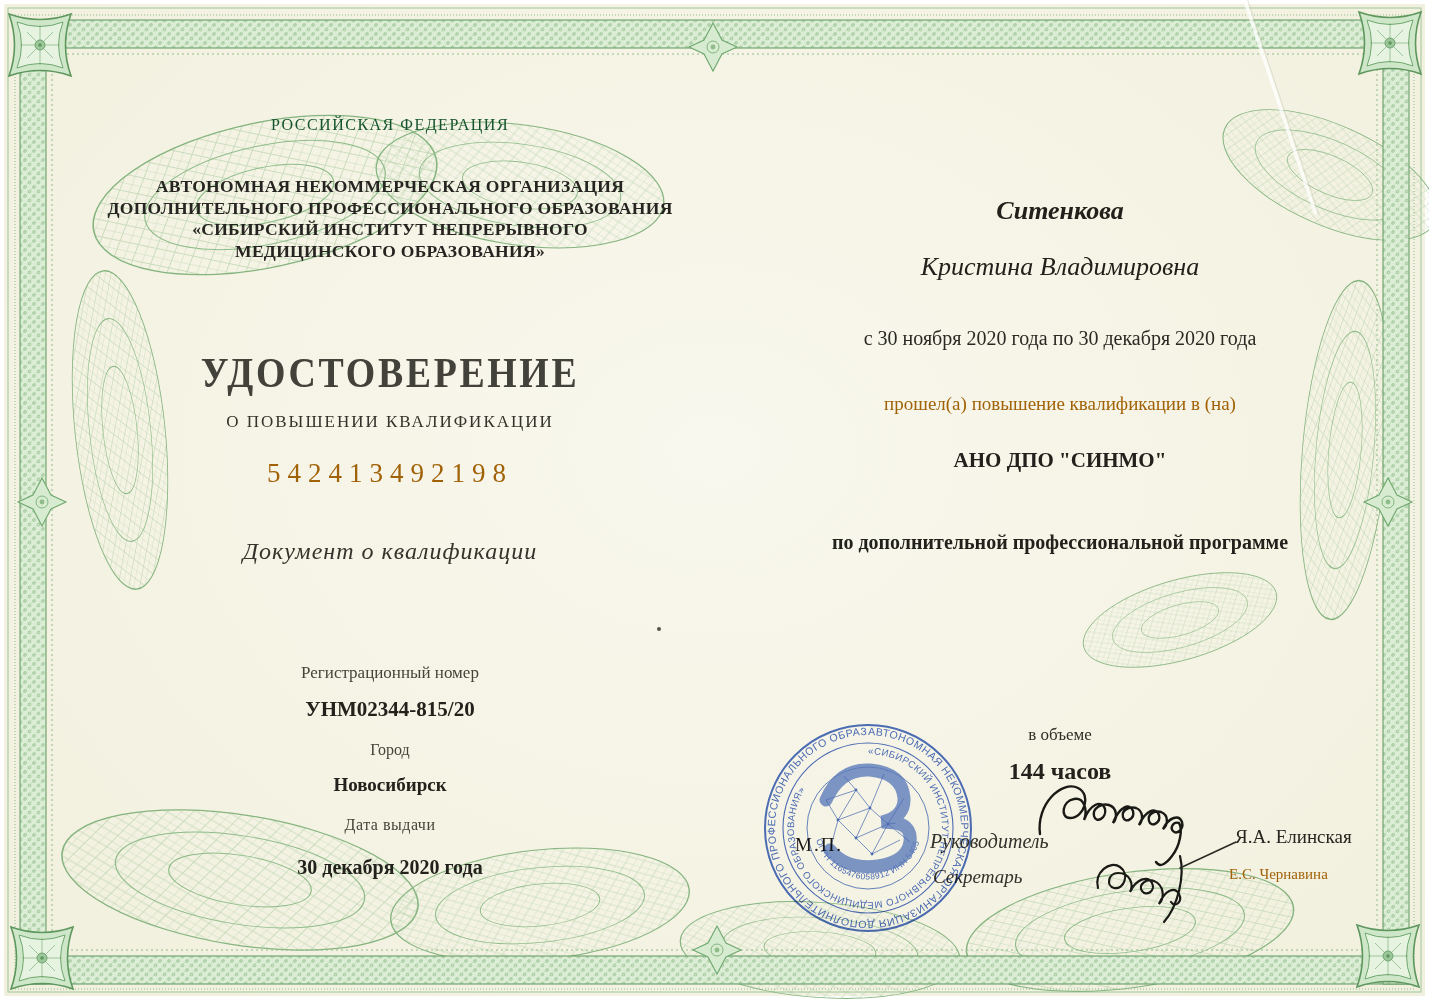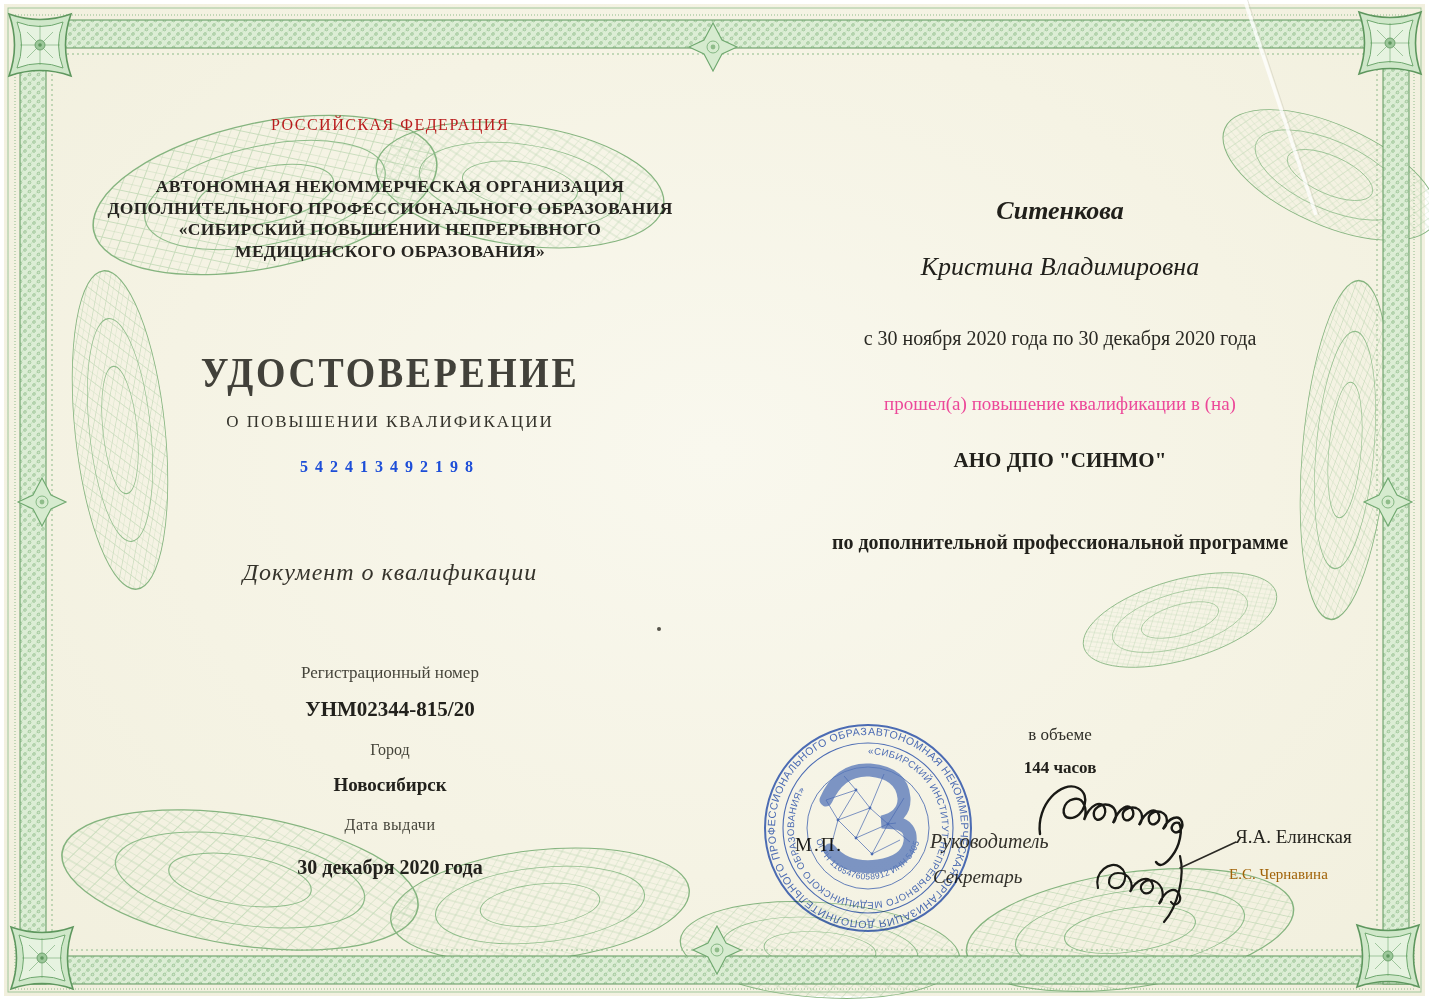--- a/index.html
+++ b/index.html
@@ -7,43 +7,43 @@
     font-family:"Liberation Serif","DejaVu Serif",serif;color:#2e2d26;}
   .paper{position:absolute;left:4px;top:4px;width:1421px;height:992px;
     background:radial-gradient(ellipse at 50% 45%, #f9f8ee 0%, #f5f3e4 55%, #f1efdd 100%);}
   .layer{position:absolute;left:0;top:0;width:100%;height:100%;}
   .abs{position:absolute;}
   .col-left{position:absolute;left:90px;top:0;width:600px;height:1000px;}
   .col-right{position:absolute;left:790px;top:0;width:540px;height:1000px;}
   .c{width:100%;text-align:center;position:absolute;left:0;}
   .muted{color:#45443a;}
   .b{font-weight:bold;color:#22211c;}
-  .country{top:116px;font-size:16px;letter-spacing:1.5px;color:#b91c1c;}
+  .country{top:116px;font-size:16px;letter-spacing:1.5px;color:#14532d;}
   .org{top:176px;font-size:17.5px;line-height:21.5px;font-weight:bold;color:#262420;letter-spacing:.3px;}
   .doc-title{top:348px;font-size:43px;font-weight:600;letter-spacing:3px;color:#42413a;
     transform:scaleX(.88);transform-origin:center;}
   .doc-sub{top:412px;font-size:17px;letter-spacing:2px;color:#34332b;font-weight:500;}
-  .blank-no{top:458px;font-size:16px;letter-spacing:7px;color:#1d4ed8;font-weight:bold;}
-  .doc-qual{top:559px;font-size:24px;font-style:italic;color:#35332b;letter-spacing:1px;font-family:Liberation Serif, serif;}
+  .blank-no{top:458px;font-size:27px;letter-spacing:7px;color:#a16207;font-weight:normal;}
+  .doc-qual{top:538px;font-size:24px;font-style:italic;color:#35332b;letter-spacing:1px;font-family:Liberation Serif, serif;}
   .reg-label{top:663px;font-size:17px;}
   .reg-no{top:697px;font-size:21px;}
   .city-label{top:741px;font-size:16px;}
   .city{top:774px;font-size:19px;}
   .date-label{top:816px;font-size:16px;letter-spacing:.5px;}
   .date-val{top:856px;font-size:20px;}
   .intro{top:116px;font-size:16.5px;color:#3b3a30;}
   .surname{top:196px;font-size:26px;font-weight:bold;font-style:italic;color:#21201b;}
   .fullname{top:252px;font-size:26px;font-weight:normal;font-style:italic;color:#21201b;}
   .period{top:327px;font-size:20px;color:#2a2923;}
-  .completed{top:393px;font-size:19px;color:#ec4899;}
+  .completed{top:393px;font-size:19px;color:#a16207;}
   .institution{top:448px;font-size:21px;}
   .program-label{top:531px;font-size:20px;}
   .program{top:616px;font-size:20px;}
   .volume-label{top:725px;font-size:17px;color:#2f2e27;}
-  .volume{top:758px;font-size:17px;}
+  .volume{top:758px;font-size:24px;}
   .mp{left:795px;top:834px;font-size:19px;letter-spacing:2px;color:#1c1b17;}
   .head-label{left:930px;top:830px;font-size:20px;font-style:italic;color:#32302a;}
   .sec-label{left:933px;top:866px;font-size:19px;font-style:italic;color:#32302a;}
   .head-name{left:1235px;top:826px;font-size:19px;color:#26251f;}
   .sec-name{left:1229px;top:866px;font-size:15px;color:#a16207;}
   .speck{position:absolute;left:657px;top:627px;width:4px;height:4px;border-radius:50%;background:#56534a;}
   svg{display:block;}
   .seal-wrap{position:absolute;left:760px;top:720px;width:216px;height:216px;
     mix-blend-mode:multiply;opacity:.95;}
   .sig-big{position:absolute;left:1032px;top:772px;width:160px;height:108px;}
@@ -124,21 +124,21 @@
 
     <path d="M1243,-5 L1316,215" stroke="#ffffff" stroke-width="3.5" opacity="0.75" fill="none"></path>
     <path d="M1246,-5 L1319,215" stroke="#c9c6b6" stroke-width="0.8" opacity="0.6" fill="none"></path>
   </svg>
 
   <div class="col-left">
     <div class="c country">РОССИЙСКАЯ ФЕДЕРАЦИЯ</div>
     <div class="c org">
       <div>АВТОНОМНАЯ НЕКОММЕРЧЕСКАЯ ОРГАНИЗАЦИЯ</div>
       <div>ДОПОЛНИТЕЛЬНОГО ПРОФЕССИОНАЛЬНОГО ОБРАЗОВАНИЯ</div>
-      <div>«СИБИРСКИЙ ПОВЫШЕНИИ НЕПРЕРЫВНОГО</div>
+      <div>«СИБИРСКИЙ ИНСТИТУТ НЕПРЕРЫВНОГО</div>
       <div>МЕДИЦИНСКОГО ОБРАЗОВАНИЯ»</div>
     </div>
     <div class="c doc-title">УДОСТОВЕРЕНИЕ</div>
     <div class="c doc-sub">О ПОВЫШЕНИИ КВАЛИФИКАЦИИ</div>
     <div class="c blank-no">542413492198</div>
     <div class="c doc-qual">Документ о квалификации</div>
     <div class="c reg-label muted">Регистрационный номер</div>
     <div class="c reg-no b">УНМ02344-815/20</div>
     <div class="c city-label muted">Город</div>
     <div class="c city b">Новосибирск</div>

